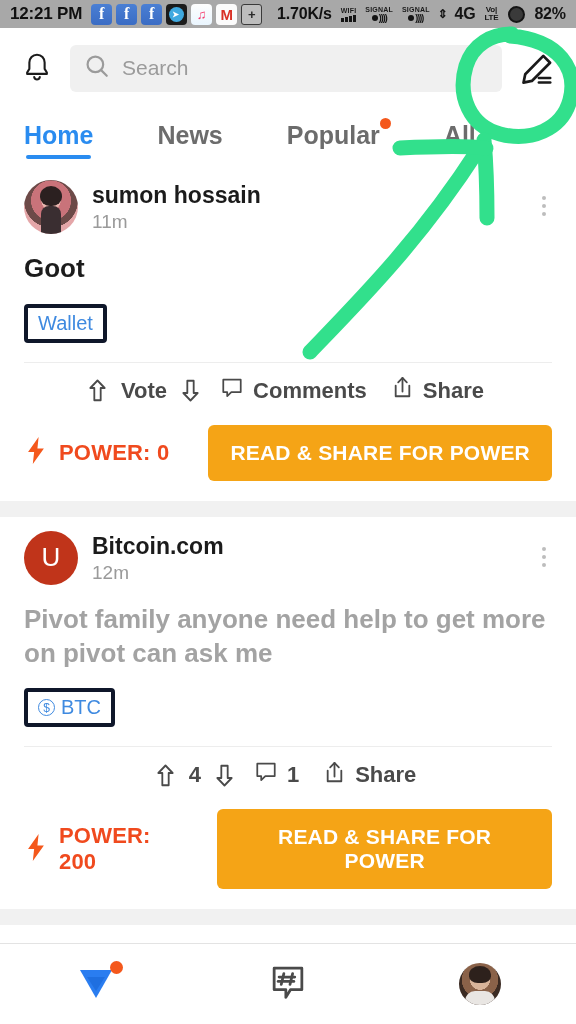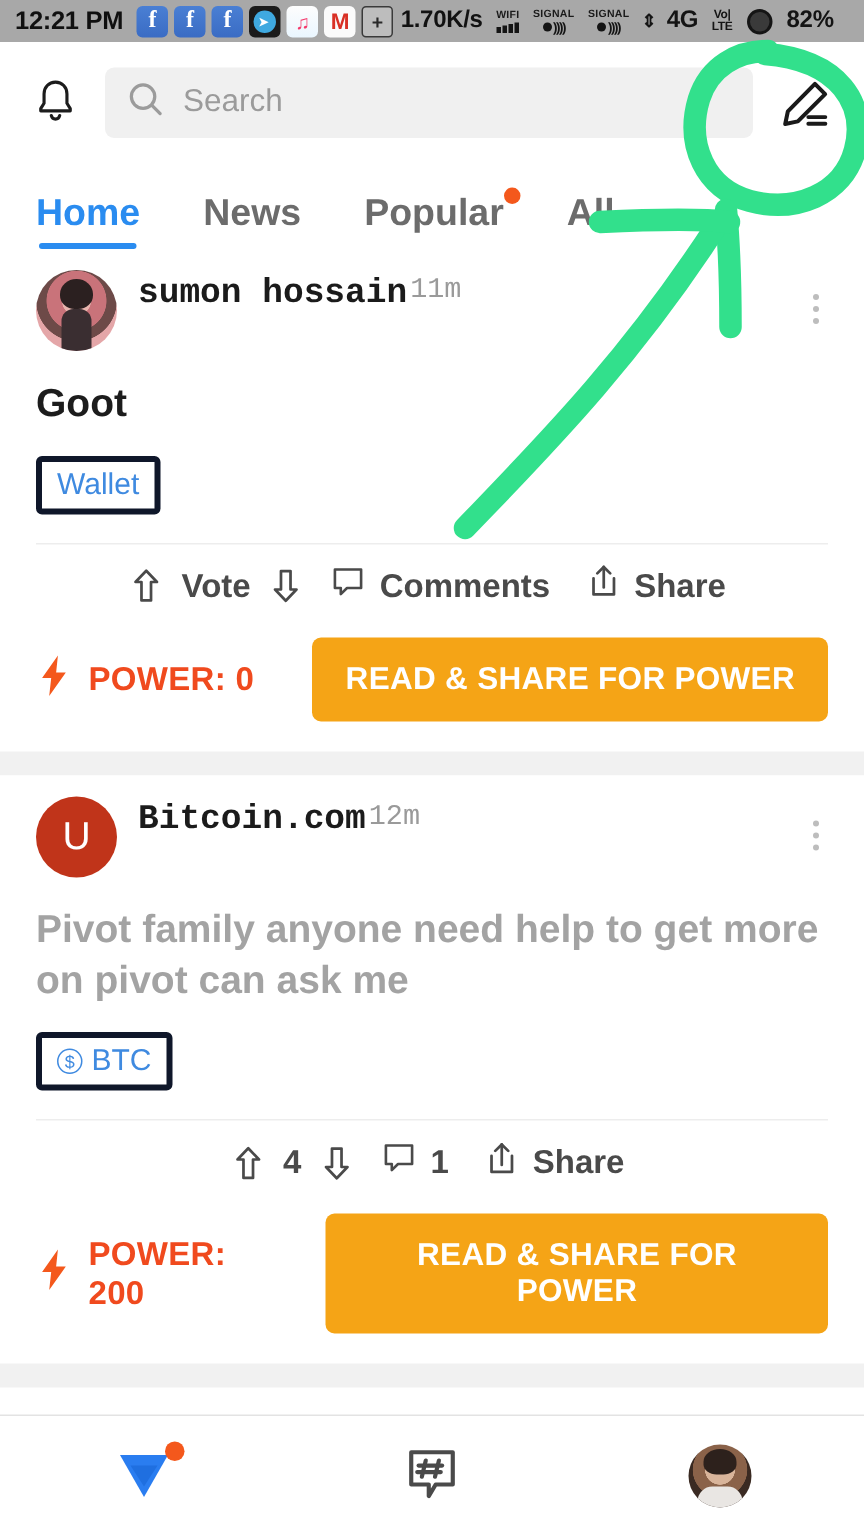--- a/index.html
+++ b/index.html
@@ -25,21 +25,21 @@
   .sb-clock { font-size: 17px; font-weight: bold; color:#101010; margin-right:4px;text-align:right; }
   .sb-appicons { display:flex; align-items:center; gap:4px; }
   .appicon { width: 21px; height: 21px; border-radius: 4px; display:flex; align-items:center; justify-content:center; font-size: 14px; font-weight: bold; overflow:hidden; position:relative;}
   .ai-fb { background: linear-gradient(#4a7fd4,#3a6cc4); color:#fff; font-family:"Liberation Serif",serif; font-weight:bold; font-size:16px; line-height:20px;}
   .ai-tg { background:#1b1b1b; }
   .ai-tg .tgc { width:15px; height:15px; border-radius:50%; background:#3fa9e0; display:flex;align-items:center;justify-content:center;}
   .ai-tg .tgc::after{content:"➤"; color:#fff; font-size:8px; transform:translate(-1px,0);}
   .ai-mu { background: linear-gradient(#fdfdfd,#eaf6ff); color:#f5396b; font-size:13px;}
   .ai-gm { background:#fbfbfb; color:#d93025; font-size:15px; font-weight:bold;}
   .ai-cp { background:#bdbdbd; color:#2a2a2a; font-size:13px; border:1.5px solid #3a3a3a; border-radius:3px;}
-  .sb-speed { font-size:16px; font-weight:bold; margin-left:0; color:#111; }
+  .sb-speed { font-size:16px; font-weight:bold; margin-left:10px; color:#111; }
   .sb-sig { display:flex; flex-direction:column; align-items:center; justify-content:center; line-height:1; margin-left:4px;}
   .sb-sig .lbl { font-size:7px; font-weight:bold; letter-spacing:0.2px; color:#1a1a1a;}
   .sb-sig .bars { display:flex; align-items:flex-end; gap:1px; height:7px; margin-top:1px;}
   .sb-sig .bars i { display:block; width:3px; background:#141414;}
   .wifi-b1{height:4px}.wifi-b2{height:5px}.wifi-b3{height:6px}.wifi-b4{height:7px}
   .sb-sig .sigdot{ display:flex; align-items:center; gap:1px; margin-top:1px;}
   .sb-sig .sigdot .dt{width:6px;height:6px;border-radius:50%;background:#141414;}
   .sb-sig .sigdot .pr{font-size:9px;font-weight:bold;letter-spacing:-1px;}
   .sb-arrows { font-size:12px; line-height:1; margin-left:3px; display:flex;flex-direction:column;align-items:center;}
   .sb-4g { font-size:16px; font-weight:bold; margin-left:2px;}
@@ -55,39 +55,39 @@
   .bell { width:46px; height:46px; display:flex; align-items:center; justify-content:center; flex:0 0 auto;}
   .searchbox {
     flex: 1 1 auto; height: 47px; background:#f0f0f0; border-radius:6px;
     display:flex; align-items:center; padding: 0 14px; gap:12px;
     margin-right: 58px;
   }
   .search-ph { color:#9b9b9b; font-size:21px; }
   .edit-btn { position:absolute; right:18px; top:48px; width:44px;height:44px; display:flex;align-items:center;justify-content:center;}
 
   
-  .tabs { display:flex; align-items:flex-end; padding: 6px 0 0 24px; gap: 42px; height:58px; background:#fff;}
+  .tabs { display:flex; align-items:center; padding: 6px 0 0 24px; gap: 64px; height:58px; background:#fff;}
   .tab { position:relative; font-size:25px; font-weight:bold; color:#6c6c6c; padding-bottom:9px; }
   .tab.active { color:#2a8cf0; }
   .tab.active::after {
     content:""; position:absolute; left:2px; right:2px; bottom:0;
     height:4px; background:#2a8cf0; border-radius:2px;
   }
   .tab .dot { position:absolute; top:-3px; right:-11px; width:11px;height:11px;border-radius:50%; background:#f4581c;}
 
   
   .divider-band { height:16px; background:#f1f1f1; }
   .post { background:#fff; padding: 14px 24px 0 24px; }
   .post-head { display:flex; align-items:flex-start; gap:14px; position:relative; }
   .avatar { width:54px;height:54px;border-radius:50%; flex:0 0 auto; overflow:hidden; position:relative;}
   .avatar-photo { background: radial-gradient(circle at 50% 38%, #e8b5ae 0 22%, #c9737a 23% 46%, #6d4a48 47% 62%, #e4a6a8 63% 100%); }
   .avatar-photo::before{content:"";position:absolute;left:16px;top:6px;width:22px;height:20px;border-radius:50% 50% 45% 45%;background:#2b2020;}
   .avatar-photo::after{content:"";position:absolute;left:17px;top:26px;width:20px;height:28px;background:#3a2e31;border-radius:8px 8px 0 0;}
   .avatar-letter { background:#c0341a; color:#fff; display:flex;align-items:center;justify-content:center; font-size:26px; font-weight:500;}
-  .pmeta { display:flex; flex-direction:row; gap:2px; padding-top:2px;font-family:Liberation Mono, monospace;}
+  .pmeta { display:flex; flex-direction:column; gap:2px; padding-top:2px;}
   .pname { font-size:23px; font-weight:bold; color:#1b1b1b;}
   .ptime { font-size:19px; color:#9a9a9a;}
   .kebab { position:absolute; right:0; top:10px; display:flex; flex-direction:column; gap:4px; align-items:center; padding:6px;}
   .kebab i { width:4px;height:4px;border-radius:50%;background:#bdbdbd; display:block;}
   .ptitle { font-size:26px; font-weight:bold; color:#1c1c1c; margin-top:18px; line-height:1.3;}
   .ptitle.muted { color:#a3a3a3; }
   .tagrow { margin-top:18px; }
   .tag {
     display:inline-flex; align-items:center; gap:6px;
     border:4px solid #0f172a; border-radius:4px; color:#3f8ae0;

